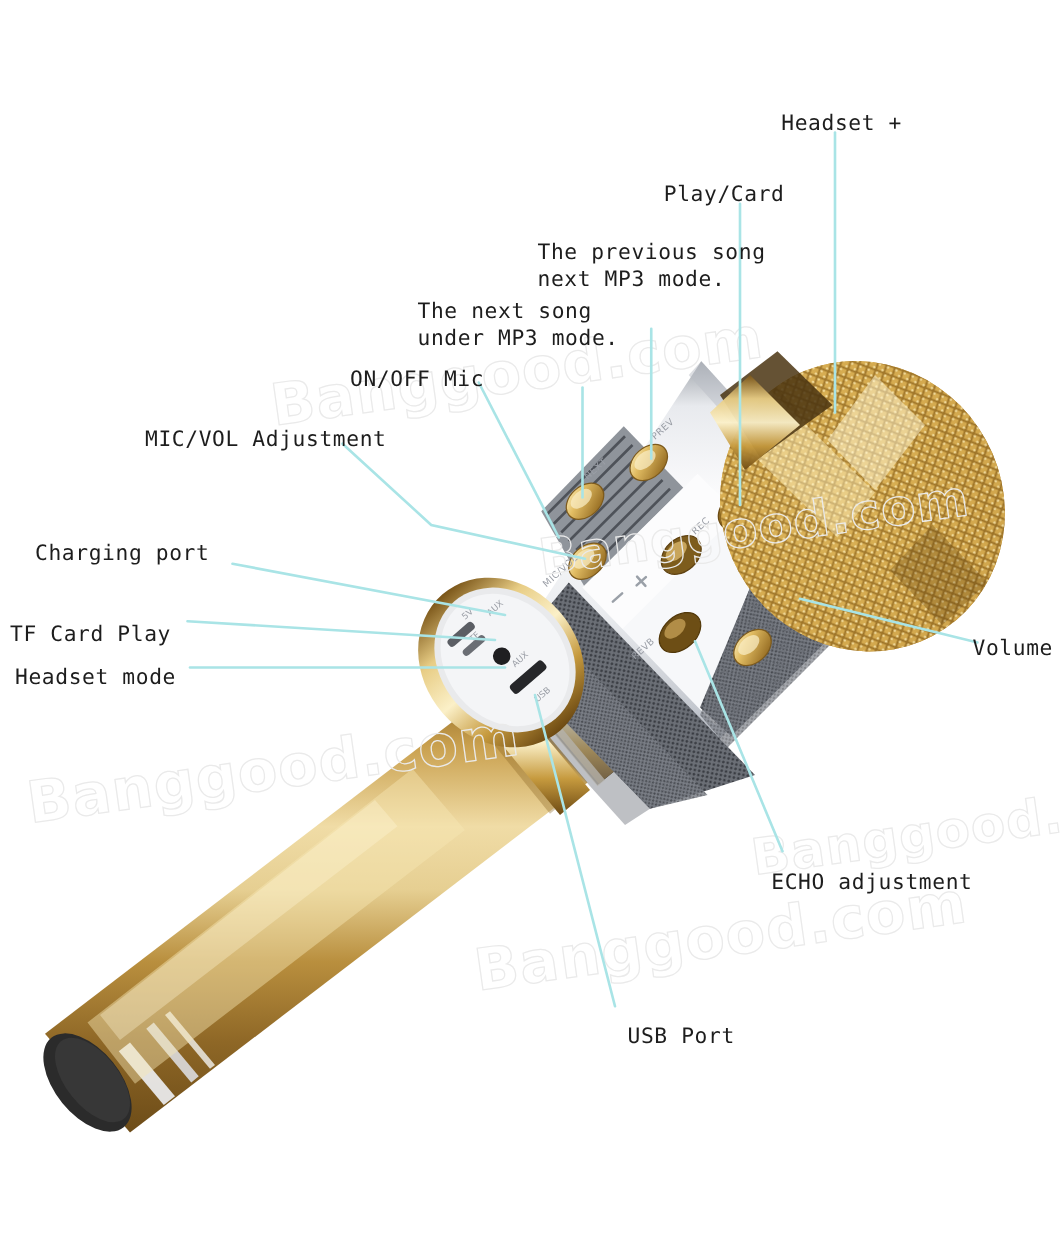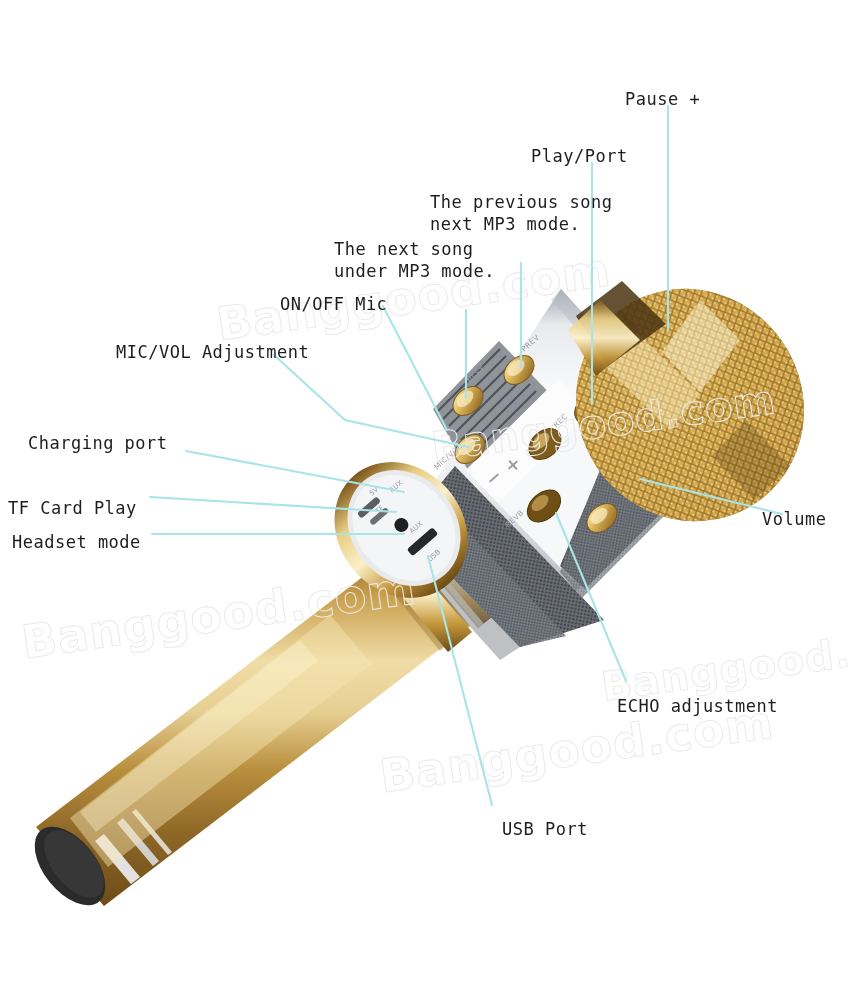--- a/index.html
+++ b/index.html
@@ -277,28 +277,28 @@
       <path d="M152 534 L404 534"></path>
 
       <path d="M640 479 L782 514"></path>
 
       <path d="M626 681 L556 513"></path>
 
       <path d="M492 805 L428 556"></path>
     </g>
   </svg>
 
-  <div class="cal" style="left:625px;top:88px;">Pause +</div>
-  <div class="cal" style="left:531px;top:145px;">Play/Port</div>
+  <div class="cal" style="left:625px;top:88px;">Headset +</div>
+  <div class="cal" style="left:531px;top:145px;">Play/Card</div>
   <div class="cal" style="left:430px;top:191px;">The previous song
 next MP3 mode.</div>
   <div class="cal" style="left:334px;top:238px;">The next song
 under MP3 mode.</div>
   <div class="cal" style="left:280px;top:293px;text-align:right;">ON/OFF Mic</div>
   <div class="cal" style="left:116px;top:341px;">MIC/VOL Adjustment</div>
   <div class="cal" style="left:28px;top:432px;">Charging port</div>
   <div class="cal" style="left:8px;top:497px;">TF Card Play</div>
   <div class="cal" style="left:12px;top:531px;">Headset mode</div>
-  <div class="cal" style="left:762px;top:508px;text-align:right;">Volume</div>
+  <div class="cal" style="left:778px;top:508px;text-align:right;">Volume</div>
   <div class="cal" style="left:617px;top:695px;">ECHO adjustment</div>
   <div class="cal" style="left:502px;top:818px;">USB Port</div>
 
 </div>
 
 </body></html>

